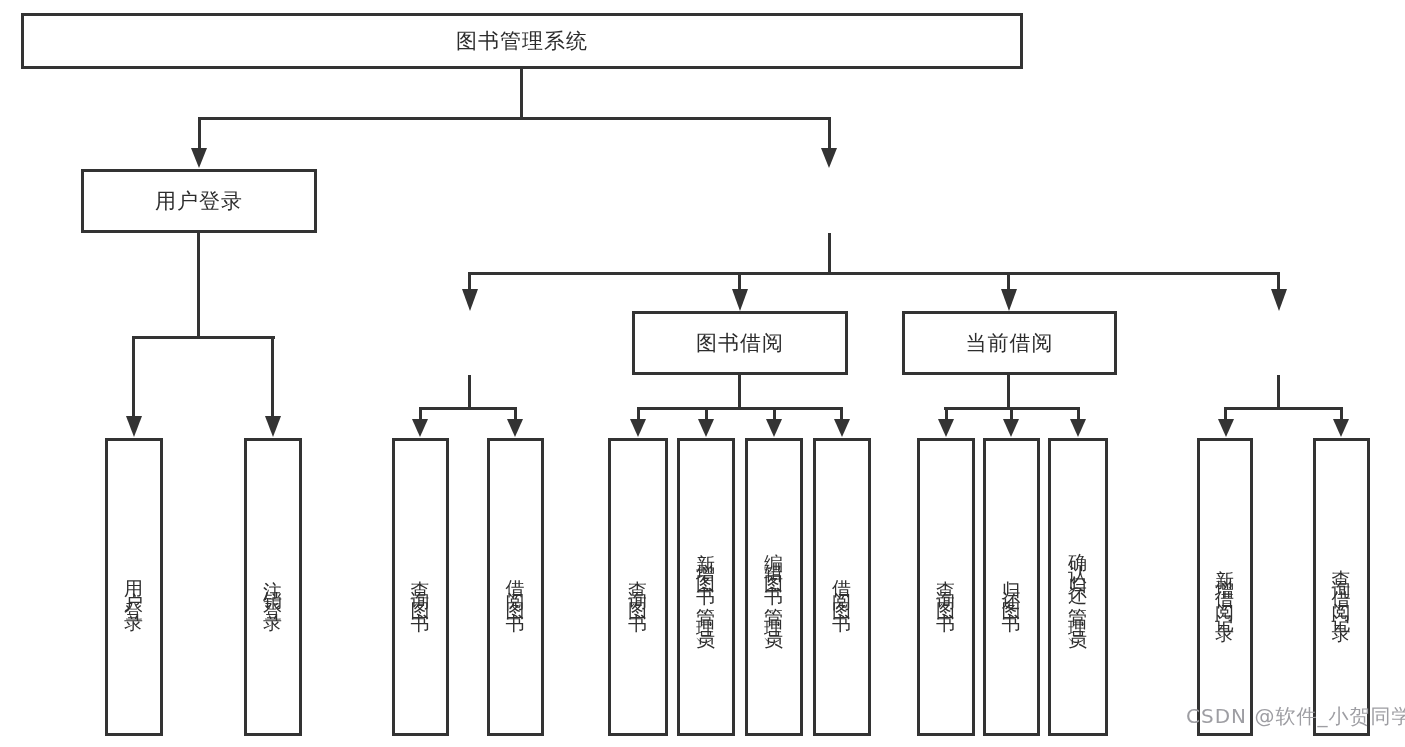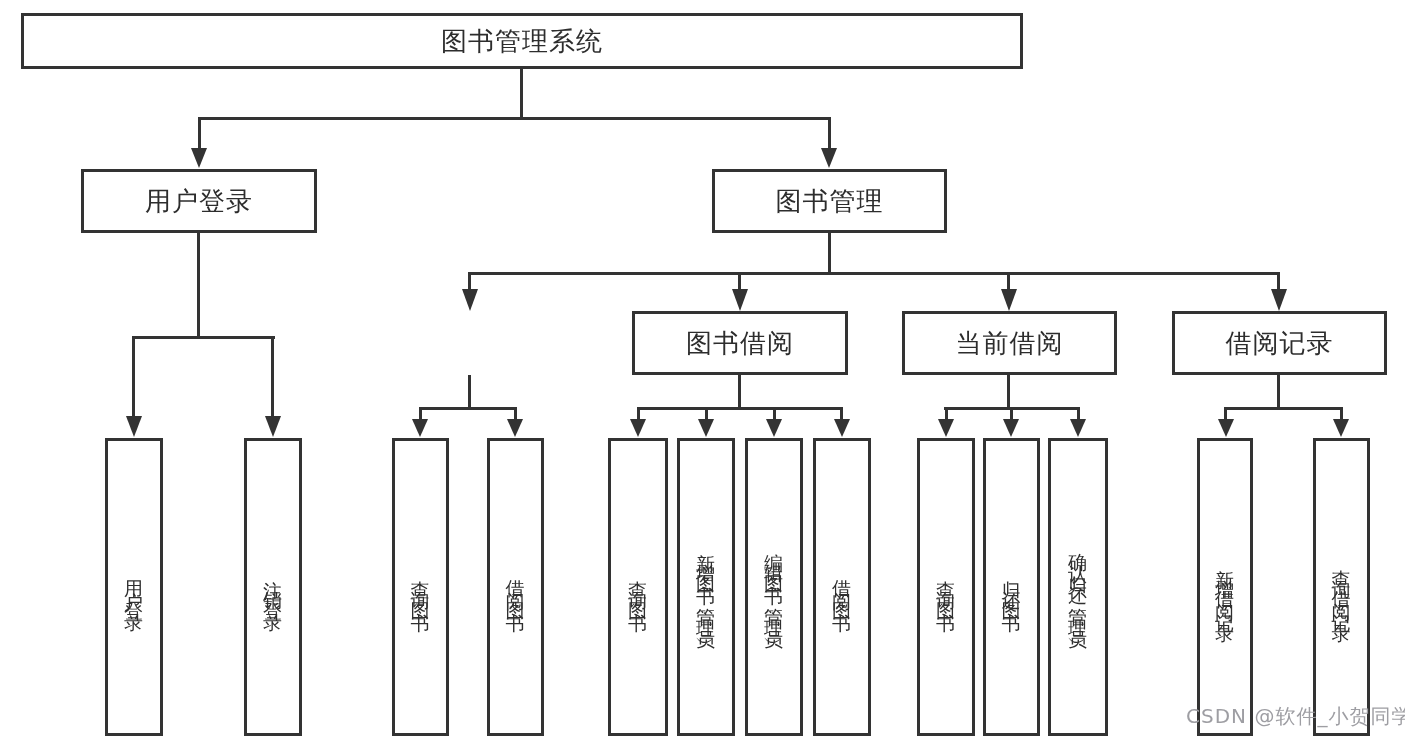--- a/index.html
+++ b/index.html
@@ -3,21 +3,21 @@
 <meta charset="utf-8">
 <style>
   html,body{margin:0;padding:0;background:#fff;}
   .canvas{
     position:relative;width:1405px;height:747px;background:#ffffff;
     font-family:"DejaVu Sans","Liberation Sans",sans-serif;overflow:hidden;
   }
   .node{
     position:absolute;box-sizing:border-box;border:3px solid #333333;background:#ffffff;
     display:flex;align-items:center;justify-content:center;
-    font-size:26px;color:#2d2d2d;letter-spacing:1px;white-space:nowrap;
+    font-size:21px;color:#2d2d2d;letter-spacing:1px;white-space:nowrap;
   }
   .leaf{
     position:absolute;box-sizing:border-box;border:3px solid #333333;background:#ffffff;
     display:flex;align-items:center;justify-content:center;
     font-size:19px;color:#2f2f2f;
     writing-mode:vertical-rl;text-orientation:mixed;letter-spacing:11px;line-height:1;
   }
   .vline{position:absolute;width:3px;background:#333333;}
   .hline{position:absolute;height:3px;background:#333333;}
   .ah{
@@ -43,23 +43,20 @@
   <div class="vline" style="left:520px;top:69px;height:51px"></div>
   <div class="hline" style="left:198px;top:117px;width:633px"></div>
   <div class="vline" style="left:198px;top:117px;height:31px"></div>
   <div class="ah" style="left:191px;top:148px"></div>
   <div class="vline" style="left:828px;top:117px;height:31px"></div>
   <div class="ah" style="left:821px;top:148px"></div>
 
   <div class="node" style="left:81px;top:169px;width:236px;height:64px">
     <span>用户登录</span>
   </div>
-  <div class="node" style="left:712px;top:169px;width:235px;height:64px">
-    <span>图书管理</span>
-  </div>
 
   <div class="vline" style="left:197px;top:233px;height:106px"></div>
   <div class="hline" style="left:132px;top:336px;width:143px"></div>
   <div class="vline" style="left:132px;top:336px;height:80px"></div>
   <div class="ah" style="left:126px;top:416px;border-top-width:21px"></div>
   <div class="vline" style="left:271px;top:336px;height:80px"></div>
   <div class="ah" style="left:265px;top:416px;border-top-width:21px"></div>
 
   <div class="vline" style="left:828px;top:233px;height:42px"></div>
   <div class="hline" style="left:468px;top:272px;width:812px"></div>
@@ -70,23 +67,20 @@
   <div class="vline" style="left:1007px;top:272px;height:17px"></div>
   <div class="ah" style="left:1001px;top:289px;border-top-width:22px"></div>
   <div class="vline" style="left:1277px;top:272px;height:17px"></div>
   <div class="ah" style="left:1271px;top:289px;border-top-width:22px"></div>
 
   <div class="node" style="left:632px;top:311px;width:216px;height:64px">
     <span>图书借阅</span>
   </div>
   <div class="node" style="left:902px;top:311px;width:215px;height:64px">
     <span>当前借阅</span>
-  </div>
-  <div class="node" style="left:1172px;top:311px;width:215px;height:64px">
-    <span>借阅记录</span>
   </div>
 
   <div class="vline" style="left:468px;top:375px;height:35px"></div>
   <div class="vline" style="left:738px;top:375px;height:35px"></div>
   <div class="vline" style="left:1007px;top:375px;height:35px"></div>
   <div class="vline" style="left:1277px;top:375px;height:35px"></div>
 
   <div class="hline" style="left:419px;top:407px;width:98px"></div>
   <div class="hline" style="left:637px;top:407px;width:206px"></div>
   <div class="hline" style="left:944px;top:407px;width:135px"></div>

